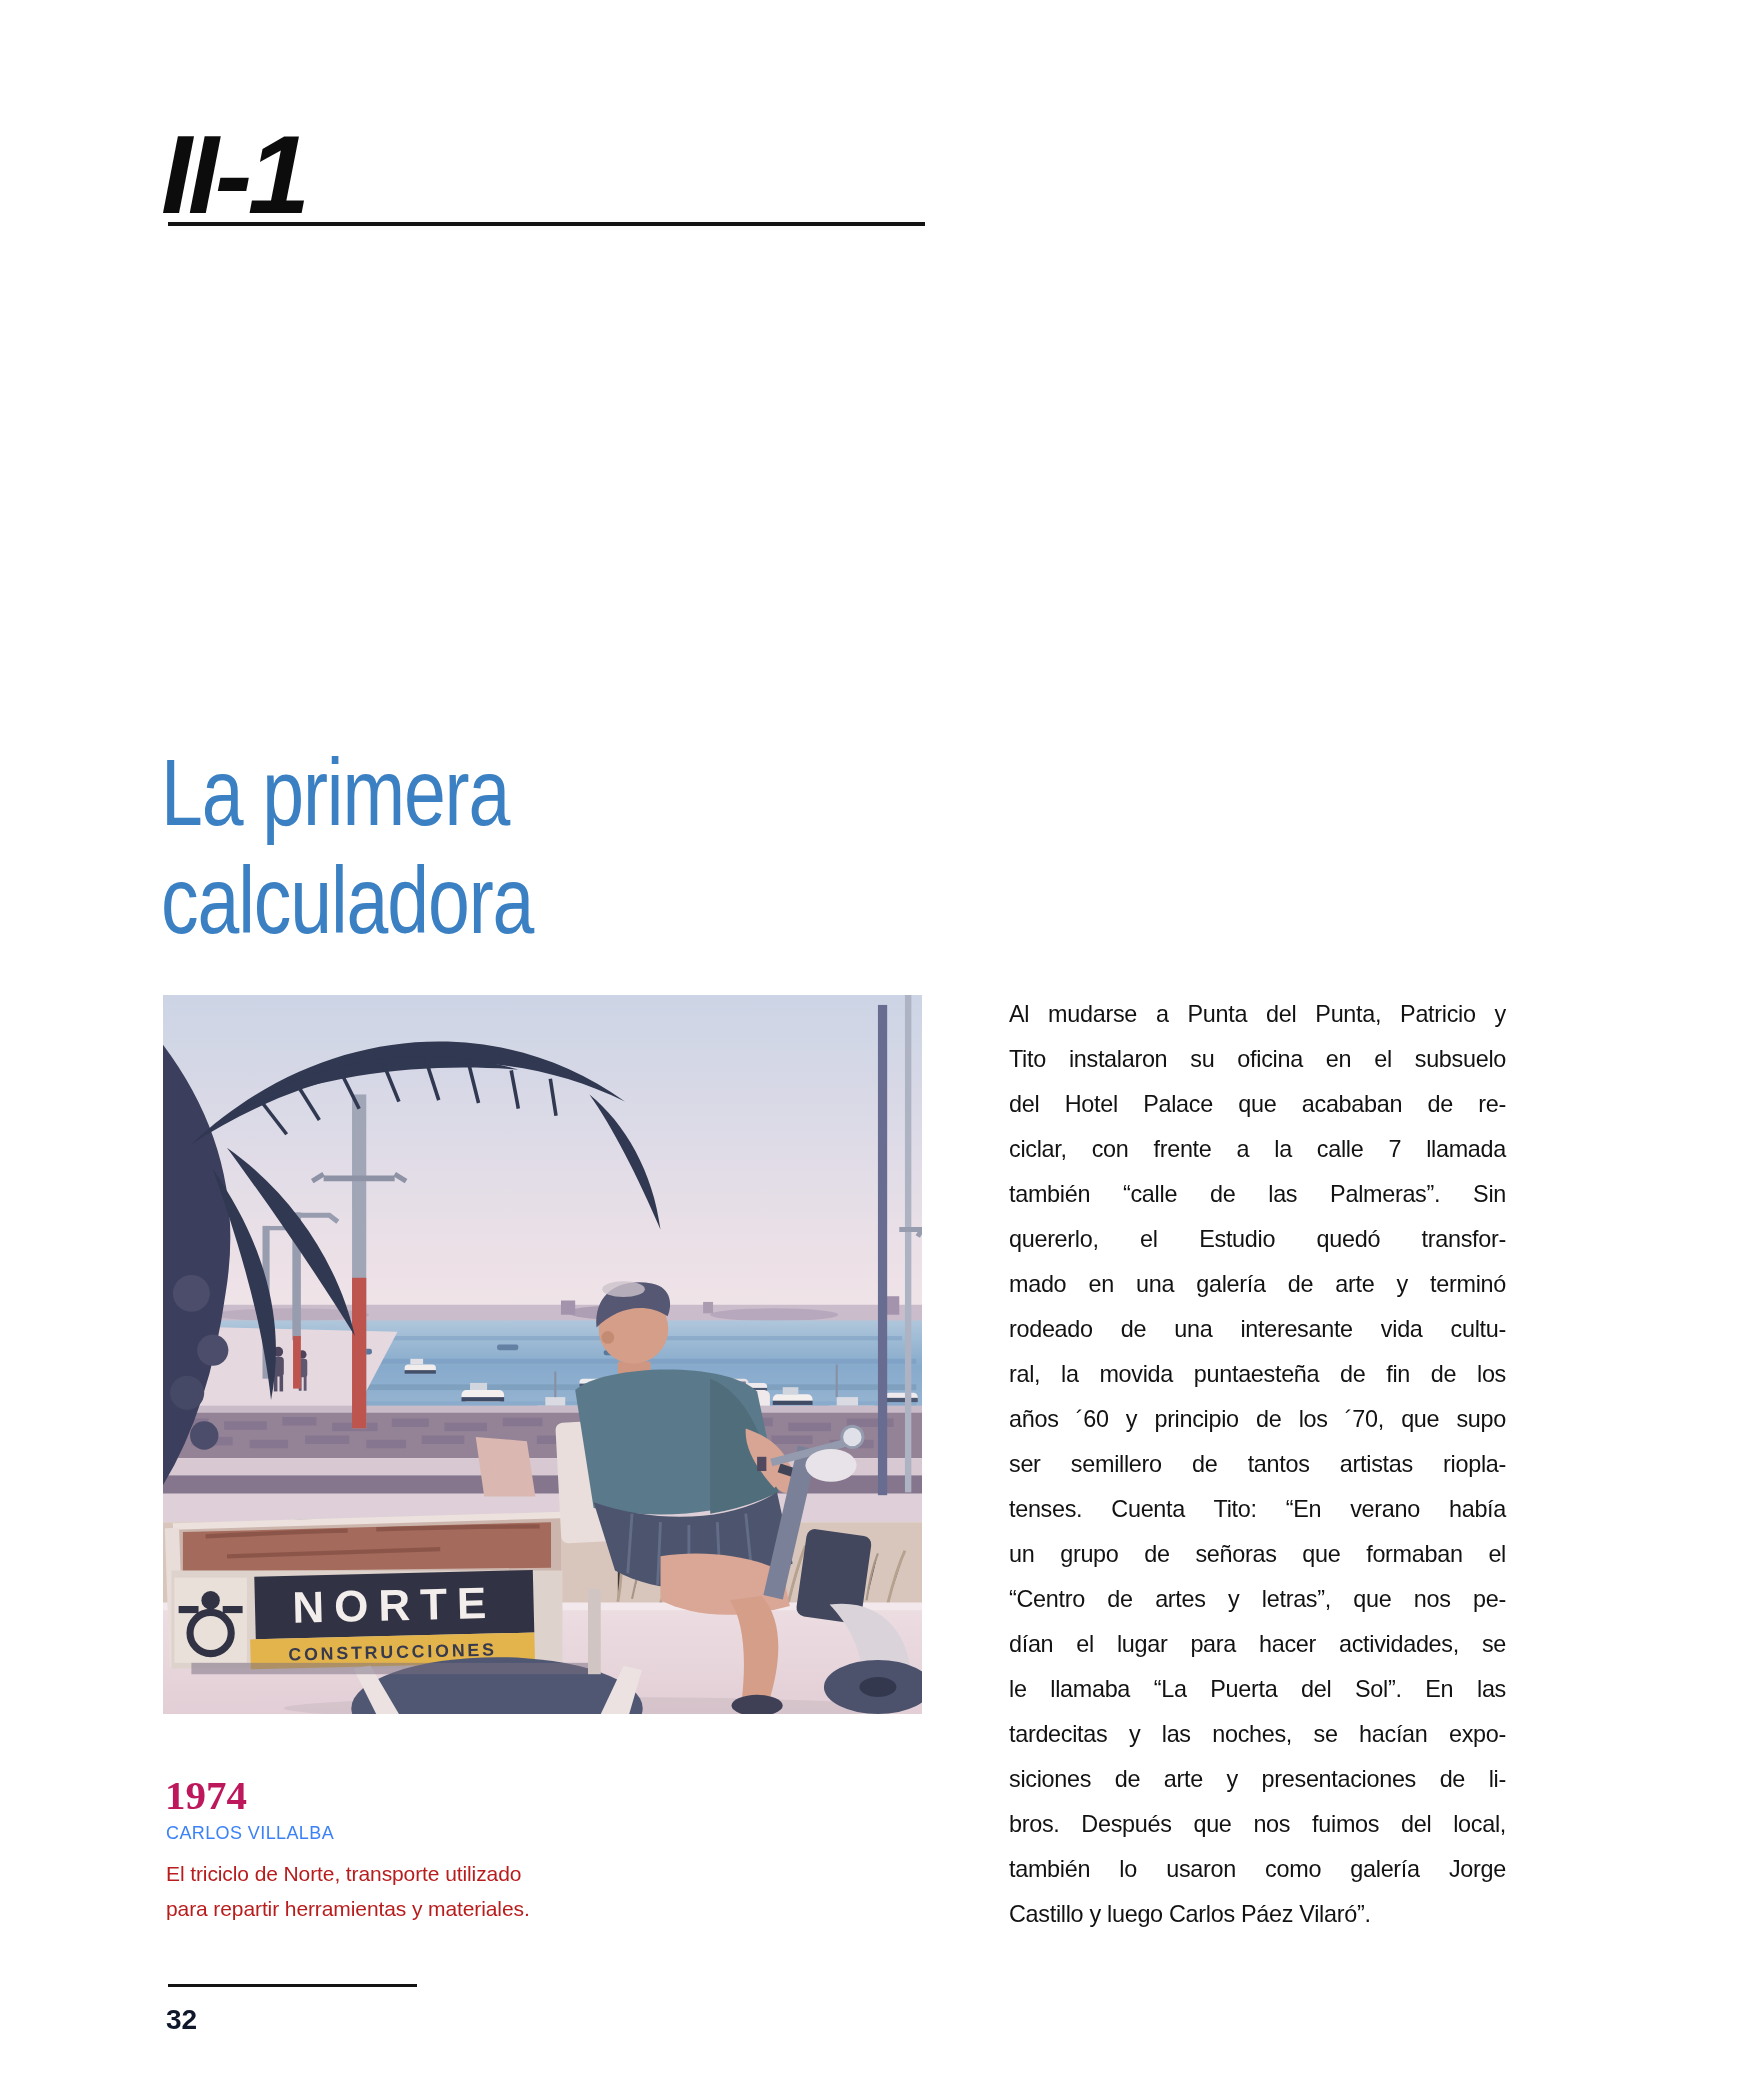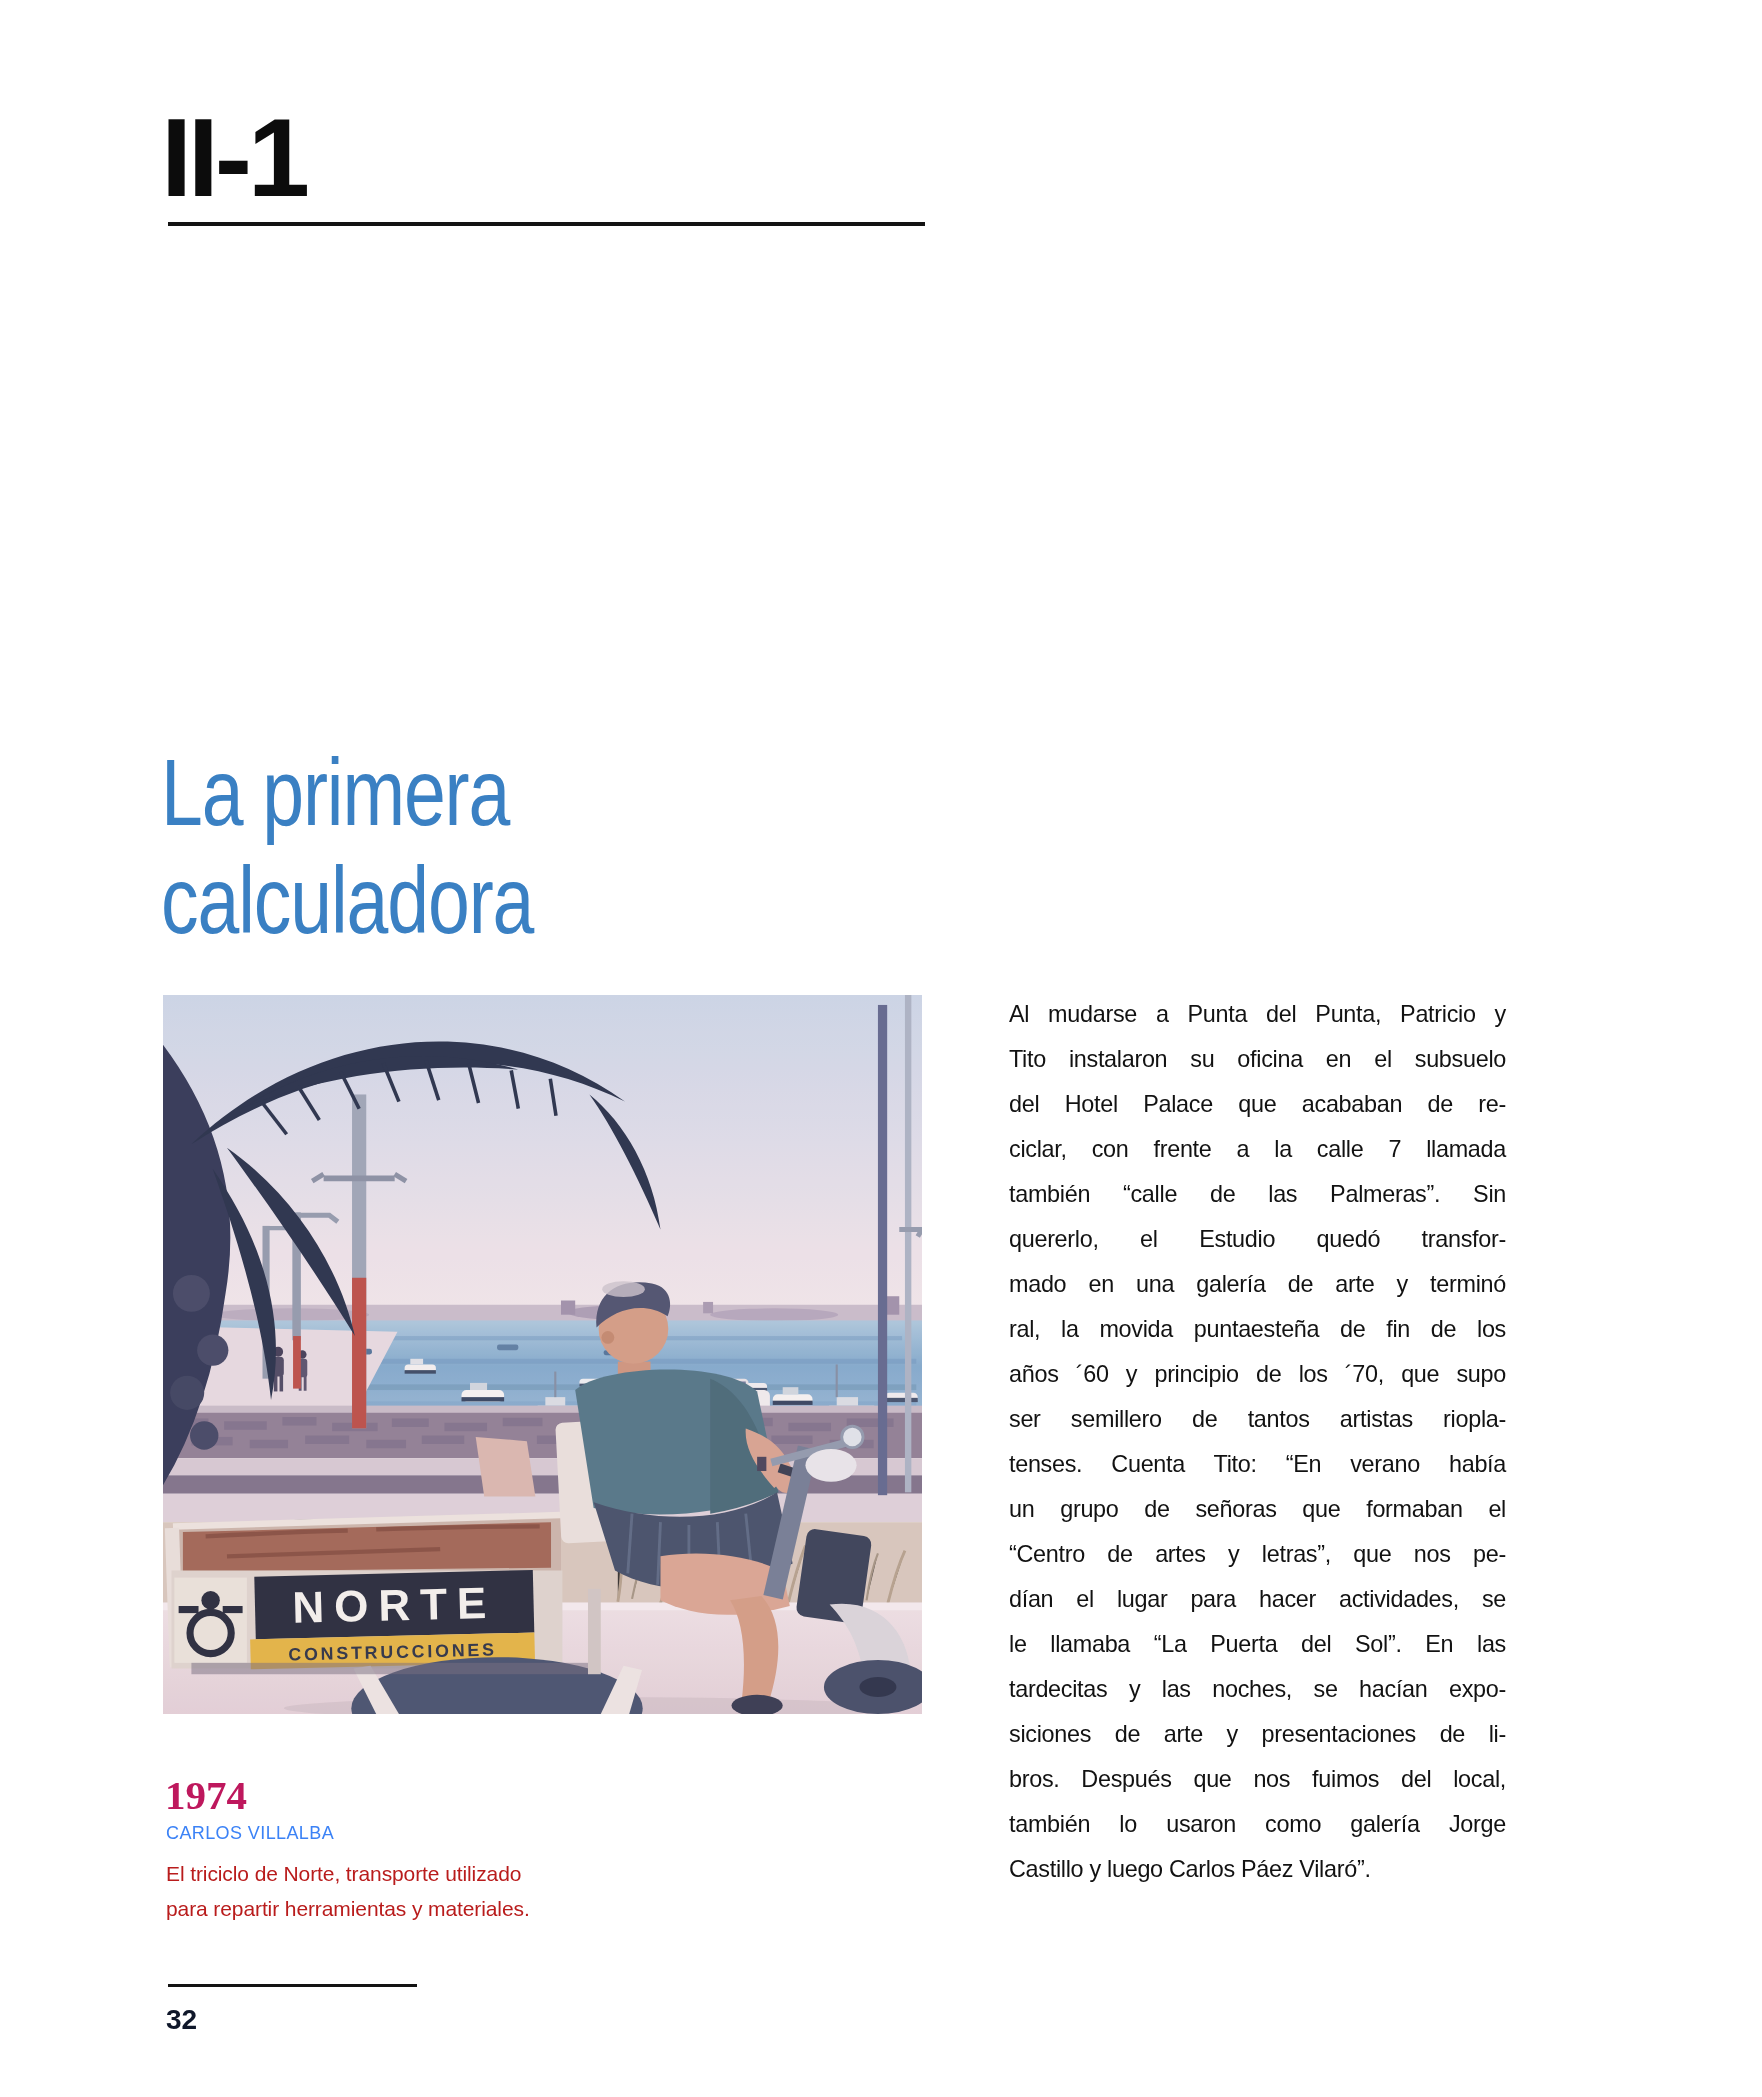--- a/index.html
+++ b/index.html
@@ -2,22 +2,22 @@
 <html style="font-size:11.4px"><head>
 <meta charset="utf-8">
 <style>
   html,body{margin:0;padding:0;background:#9a9a9a;}
   #page{
     position:relative;width:1762px;height:2097px;background:#ffffff;
     font-family:"Liberation Sans", sans-serif;overflow:hidden;
   }
   
   #chapter{
-    position:absolute;left:161px;top:102px;
-    font-size:112px;line-height:1;font-weight:800;
+    position:absolute;left:161px;top:119px;
+    font-size:112px;line-height:1;font-weight:800;font-style:italic;
     letter-spacing:-4.3px;color:#0c0c0c;
   }
   #chapter-rule{
     position:absolute;left:168px;top:222px;width:757px;height:4.3px;background:#131313;
   }
   
   #title{
     position:absolute;left:161px;top:739px;color:#3a80c3;
     font-size:94px;line-height:108px;font-weight:400;
     transform:scaleX(0.80);transform-origin:left top;letter-spacing:-1.4px;
@@ -390,20 +390,21 @@
   </div>
 
   <div id="article">
     <div class="jline">Al mudarse a Punta del Punta, Patricio y</div>
     <div class="jline">Tito instalaron su oficina en el subsuelo</div>
     <div class="jline">del Hotel Palace que acababan de re-</div>
     <div class="jline">ciclar, con frente a la calle 7 llamada</div>
     <div class="jline">también “calle de las Palmeras”. Sin</div>
     <div class="jline">quererlo, el Estudio quedó transfor-</div>
     <div class="jline">mado en una galería de arte y terminó</div>
+    <div class="jline">rodeado de una interesante vida cultu-</div>
     <div class="jline">ral, la movida puntaesteña de fin de los</div>
     <div class="jline">años ´60 y principio de los ´70, que supo</div>
     <div class="jline">ser semillero de tantos artistas riopla-</div>
     <div class="jline">tenses. Cuenta Tito: “En verano había</div>
     <div class="jline">un grupo de señoras que formaban el</div>
     <div class="jline">“Centro de artes y letras”, que nos pe-</div>
     <div class="jline">dían el lugar para hacer actividades, se</div>
     <div class="jline">le llamaba “La Puerta del Sol”. En las</div>
     <div class="jline">tardecitas y las noches, se hacían expo-</div>
     <div class="jline">siciones de arte y presentaciones de li-</div>

